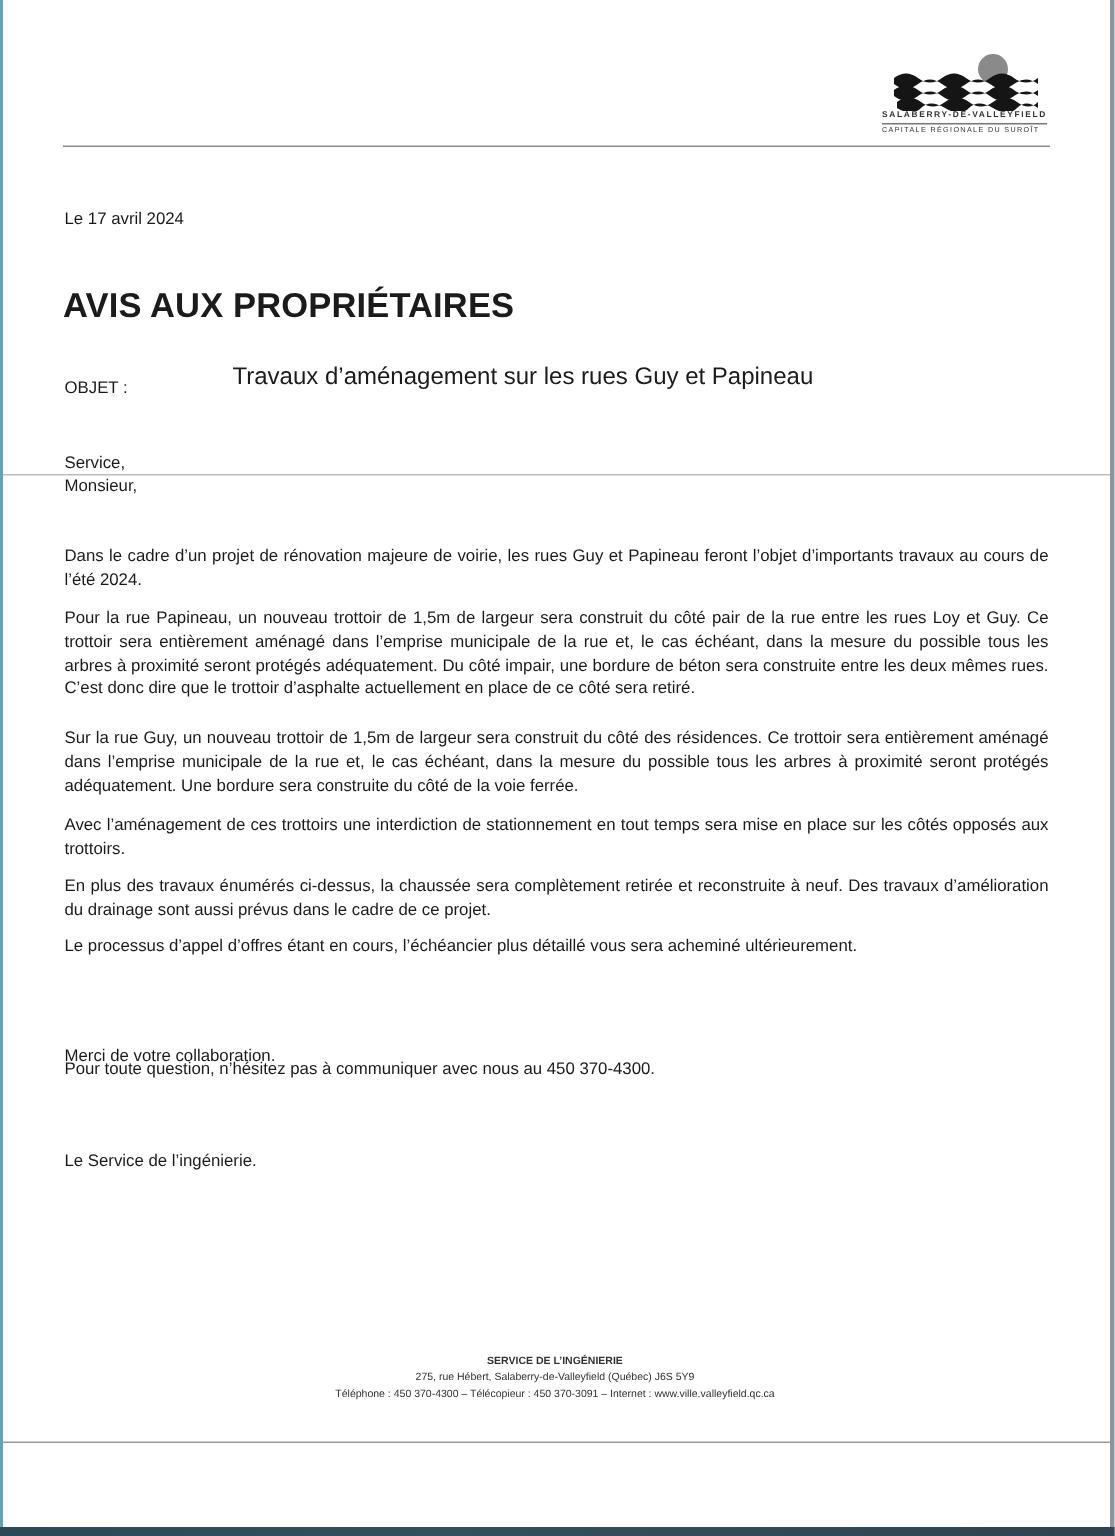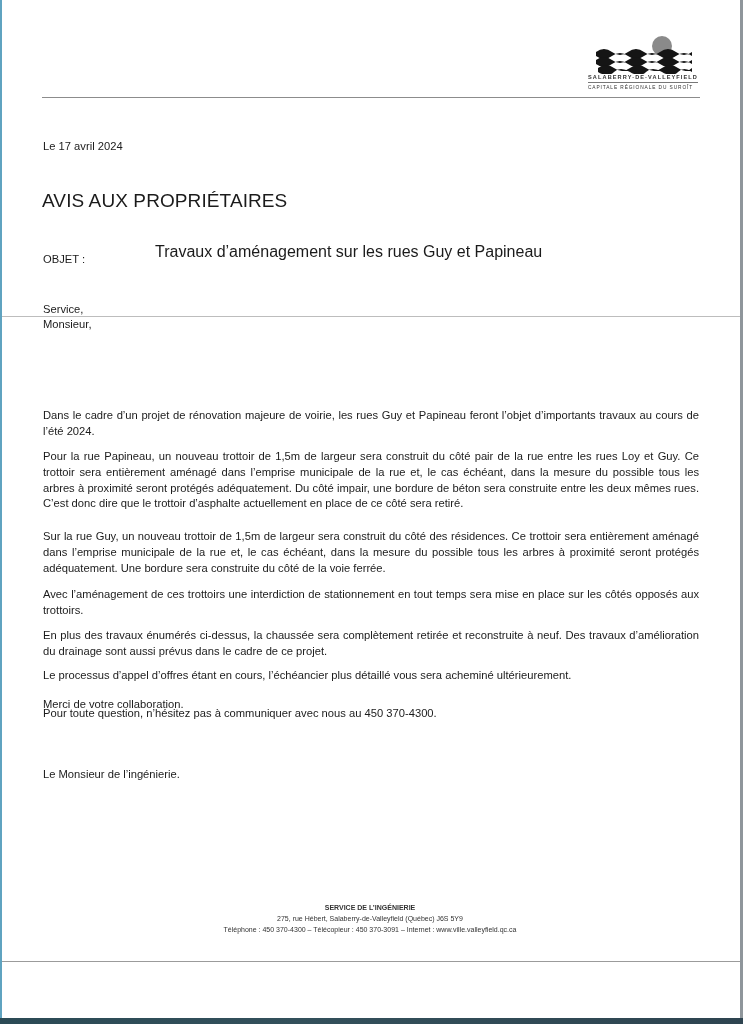--- a/index.html
+++ b/index.html
@@ -16,25 +16,25 @@
     .page { position: absolute; left: 0; top: 0; width: 743px; height: 1024px; border-radius: 17px; }
 
     .logo { position: absolute; left: 588px; top: 34px; width: 110px; height: 64px; }
     .logo svg { position: absolute; left: 6px; top: 0; }
     .logo-name { position: absolute; left: 0; top: 40px; width: 112px; font-size: 5.6px; letter-spacing: 1.1px; font-weight: bold; color: #333; white-space: nowrap; }
     .logo-rule { position: absolute; left: 0; top: 48px; width: 110px; height: 1px; background: #777; }
     .logo-tag { position: absolute; left: 0; top: 51px; width: 112px; font-size: 4.8px; letter-spacing: 0.9px; color: #333; white-space: nowrap; }
     .header-rule { position: absolute; left: 42px; top: 97px; width: 658px; height: 1px; background: #8c8c8c; }
 
     .t { position: absolute; left: 43px; font-size: 11.2px; line-height: 15.6px; white-space: nowrap; }
-    .title { position: absolute; left: 42px; top: 190px; font-size: 19px; font-weight: normal; letter-spacing: 0.1px; }
+    .title { position: absolute; left: 42px; top: 190px; font-size: 23px; font-weight: bold; letter-spacing: 0.1px; }
     .objet-label { position: absolute; left: 43px; top: 243px; font-size: 11.2px; margin-top: 10px; }
     .objet-value { position: absolute; left: 155px; top: 243px; font-size: 16px; }
 
-    .para { position: absolute; left: 43px; width: 656px; font-size: 11.2px; line-height: 15.8px; text-align: justify; margin-top: 44px; }
+    .para { position: absolute; left: 43px; width: 656px; font-size: 11.2px; line-height: 15.8px; text-align: justify; }
 
     .footer { position: absolute; left: 150px; width: 440px; text-align: center; color: #333; }
     .footer-title { top: 904px; font-size: 7px; font-weight: bold; }
     .footer-addr { top: 915px; font-size: 7px; }
     .footer-contact { top: 926px; font-size: 7px; }
     .footer-rule { position: absolute; left: 2px; top: 961px; width: 738px; height: 1px; background: #9b9b9b; }
   </style>
 </head>
 <body>
 
@@ -67,19 +67,19 @@
 
   <div class="para" style="top:364px">Dans le cadre d’un projet de rénovation majeure de voirie, les rues Guy et Papineau feront l’objet d’importants travaux au cours de l’été 2024.</div>
   <div class="para" style="top:405px">Pour la rue Papineau, un nouveau trottoir de 1,5m de largeur sera construit du côté pair de la rue entre les rues Loy et Guy. Ce trottoir sera entièrement aménagé dans l’emprise municipale de la rue et, le cas échéant, dans la mesure du possible tous les arbres à proximité seront protégés adéquatement.  Du côté impair, une bordure de béton sera construite entre les deux mêmes rues.  C’est donc dire que le trottoir d’asphalte actuellement en place de ce côté sera retiré.</div>
   <div class="para" style="top:485px">Sur la rue Guy, un nouveau trottoir de 1,5m de largeur sera construit du côté des résidences.  Ce trottoir sera entièrement aménagé dans l’emprise municipale de la rue et, le cas échéant, dans la mesure du possible tous les arbres à proximité seront protégés adéquatement.  Une bordure sera construite du côté de la voie ferrée.</div>
   <div class="para" style="top:543px">Avec l’aménagement de ces trottoirs une interdiction de stationnement en tout temps sera mise en place sur les côtés opposés aux trottoirs.</div>
   <div class="para" style="top:584px">En plus des travaux énumérés ci-dessus, la chaussée sera complètement retirée et reconstruite à neuf. Des travaux d’amélioration du drainage sont aussi prévus dans le cadre de ce projet.</div>
   <div class="para" style="top:624px">Le processus d’appel d’offres étant en cours, l’échéancier plus détaillé vous sera acheminé ultérieurement.</div>
 
   <div class="t" style="top:706px">Pour toute question, n’hésitez pas à communiquer avec nous au 450 370-4300.</div>
   <div class="t" style="top:697px">Merci de votre collaboration.</div>
-  <div class="t" style="top:767px">Le Monsieur de l’ingénierie.</div>
+  <div class="t" style="top:767px">Le Service de l’ingénierie.</div>
 
   <div class="footer footer-title">SERVICE DE L’INGÉNIERIE</div>
   <div class="footer footer-addr">275, rue Hébert, Salaberry-de-Valleyfield (Québec) J6S 5Y9</div>
   <div class="footer footer-contact">Téléphone : 450 370-4300 – Télécopieur : 450 370-3091 – Internet : www.ville.valleyfield.qc.ca</div>
   <div class="footer-rule"></div>
 </div>
 
 </body></html>

